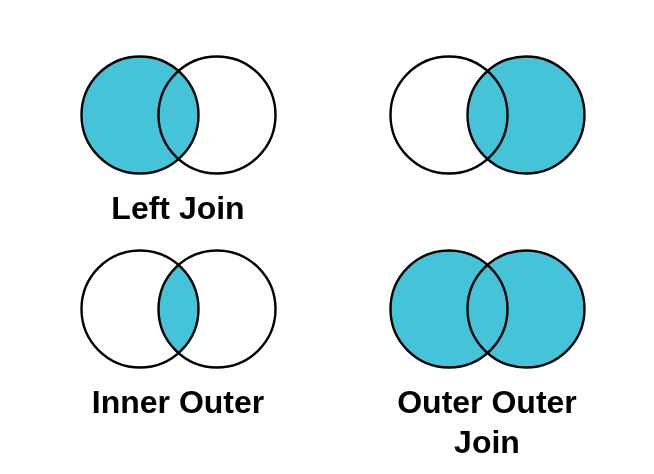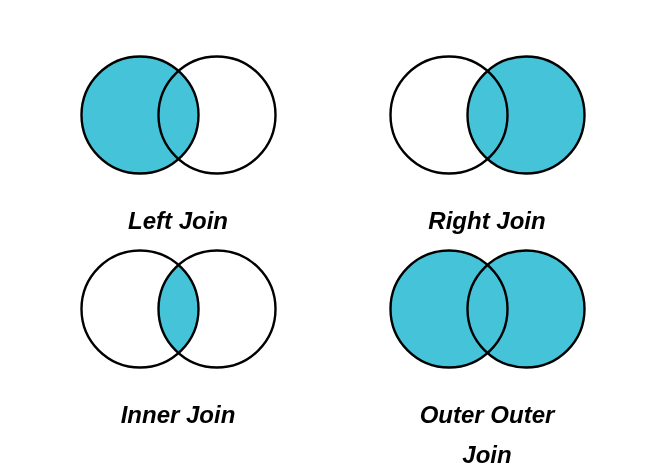--- a/index.html
+++ b/index.html
@@ -26,28 +26,27 @@
   .cell.col-left  { padding-left: 29px; }
   .cell.col-right { padding-right: 7px; }
   .cell.row-top    { padding-top: 53px; }
   .cell.row-bottom { padding-top: 15px; }
   .venn {
     width: 201px;
     height: 124px;
     line-height: 0;
   }
   .label {
-    margin-top: 24px;
-    font-size: 24px;
+    margin-top: 11px;
+    font-size: 32px;
     line-height: 40px;
     font-weight: 700;
     color: #000000;
     text-align: center;
     max-width: 190px;
-    font-style: italic;
   }
 </style>
 </head>
 <body>
 
 <main class="grid">
 
   <figure class="cell col-left row-top">
     <div class="venn"><svg viewBox="0 0 201 124" width="201" height="124" role="img">
           <circle cx="139" cy="62" r="58.5" fill="#ffffff"></circle>
@@ -58,35 +57,34 @@
     <figcaption class="label">Left Join</figcaption>
   </figure>
 
   <figure class="cell col-right row-top">
     <div class="venn"><svg viewBox="0 0 201 124" width="201" height="124" role="img">
           <circle cx="62" cy="62" r="58.5" fill="#ffffff"></circle>
           <circle cx="139" cy="62" r="58.5" fill="#45c3d9"></circle>
           <circle cx="62" cy="62" r="58.5" fill="none" stroke="#000000" stroke-width="2.4"></circle>
           <circle cx="139" cy="62" r="58.5" fill="none" stroke="#000000" stroke-width="2.4"></circle>
         </svg></div>
-    <figcaption class="label">Right Join</figcaption>
   </figure>
 
   <figure class="cell col-left row-bottom">
     <div class="venn"><svg viewBox="0 0 201 124" width="201" height="124" role="img">
           <circle cx="62" cy="62" r="58.5" fill="#ffffff"></circle>
           <circle cx="139" cy="62" r="58.5" fill="#ffffff"></circle>
           <clipPath id="lens2">
             <circle cx="62" cy="62" r="58.5"></circle>
           </clipPath>
           <circle cx="139" cy="62" r="58.5" fill="#45c3d9" clip-path="url(#lens2)"></circle>
           <circle cx="62" cy="62" r="58.5" fill="none" stroke="#000000" stroke-width="2.4"></circle>
           <circle cx="139" cy="62" r="58.5" fill="none" stroke="#000000" stroke-width="2.4"></circle>
         </svg></div>
-    <figcaption class="label">Inner Join</figcaption>
+    <figcaption class="label">Inner Outer</figcaption>
   </figure>
 
   <figure class="cell col-right row-bottom">
     <div class="venn"><svg viewBox="0 0 201 124" width="201" height="124" role="img">
           <circle cx="62" cy="62" r="58.5" fill="#45c3d9"></circle>
           <circle cx="139" cy="62" r="58.5" fill="#45c3d9"></circle>
           <circle cx="62" cy="62" r="58.5" fill="none" stroke="#000000" stroke-width="2.4"></circle>
           <circle cx="139" cy="62" r="58.5" fill="none" stroke="#000000" stroke-width="2.4"></circle>
         </svg></div>
     <figcaption class="label">Outer Outer Join</figcaption>

